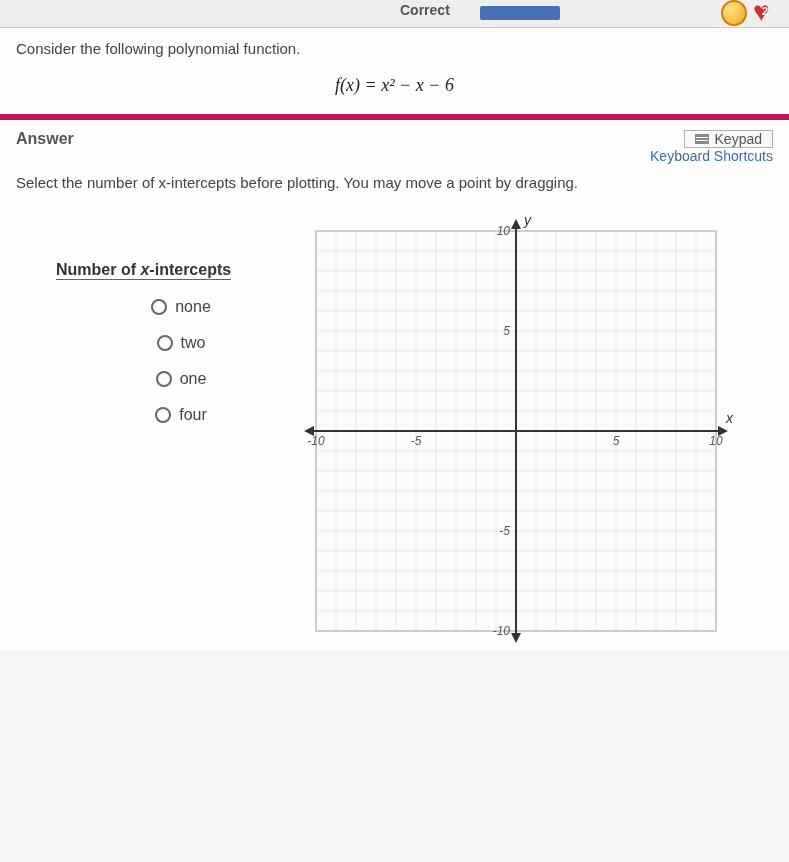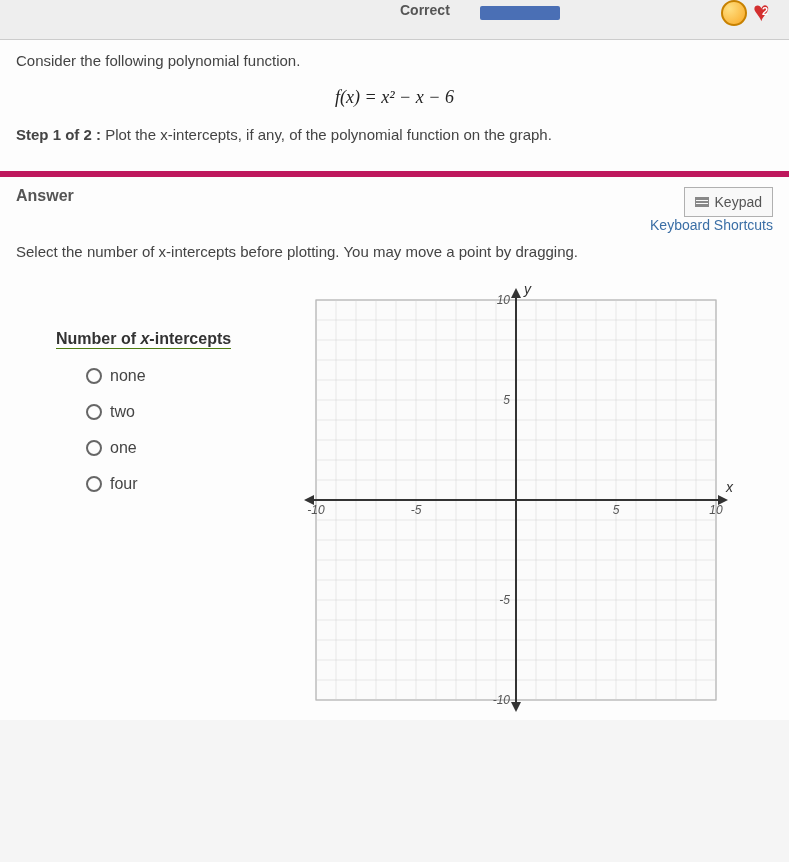--- a/index.html
+++ b/index.html
@@ -5,21 +5,21 @@
     * { margin: 0; padding: 0; box-sizing: border-box; }
     body {
       font-family: Arial, Helvetica, sans-serif;
       background: #f5f5f5;
       width: 789px;
       height: 862px;
       overflow: hidden;
       color: #333;
     }
     .top-bar {
-      height: 40px;
+      height: 28px;
       background: #eeeeee;
       border-bottom: 1px solid #ccc;
       position: relative;
       display: flex;
       align-items: center;
       justify-content: center;
     }
     .correct-label {
       font-weight: bold;
       color: #555;
@@ -108,21 +108,21 @@
       color: #555;
       font-size: 16px;
     }
     .right-controls { text-align: right; }
     .keypad-btn {
       display: inline-flex;
       align-items: center;
       gap: 6px;
       border: 1px solid #b0b0b0;
       background: #f8f8f8;
-      padding: 6px 10px;
+      padding: 0 10px;
       font-size: 14px;
       color: #555;
       cursor: pointer;
     }
     .keypad-icon {
       width: 14px; height: 10px;
       background: linear-gradient(#888 20%, transparent 20%, transparent 40%, #888 40%, #888 60%, transparent 60%, transparent 80%, #888 80%);
       display: inline-block;
       border: 1px solid #888;
     }
@@ -154,20 +154,21 @@
     .options-header .xi { font-style: italic; }
     .radio-row {
       display: flex;
       align-items: center;
       gap: 8px;
       font-size: 16px;
       color: #444;
       margin-bottom: 18px;
       padding-left: 30px;
       cursor: pointer;
+      justify-content: center;
     }
     .radio-circle {
       width: 16px; height: 16px;
       border: 2px solid #666;
       border-radius: 50%;
       flex-shrink: 0;
     }
     .graph-wrap {
       position: relative;
       width: 440px;
@@ -185,24 +186,20 @@
     <div class="coin-badge"></div>
     <div class="heart-badge">
       <span class="heart-count">2</span>
     </div>
   </div>
 </div>
 
 <div class="content">
   <div class="prompt">Consider the following polynomial function.</div>
   <div class="equation">f(x) = x² − x − 6</div>
-  <div class="step-line">
-    <span class="bold">Step 1 of 2 :</span>
-    <span>Plot the x-intercepts, if any, of the polynomial function on the graph.</span>
-  </div>
 
   <div class="answer-bar">
     <div class="answer-label">Answer</div>
     <div class="right-controls">
       <button class="keypad-btn">
         <span class="keypad-icon"></span>
         <span>Keypad</span>
       </button>
       <div class="kb-shortcuts">Keyboard Shortcuts</div>
     </div>

